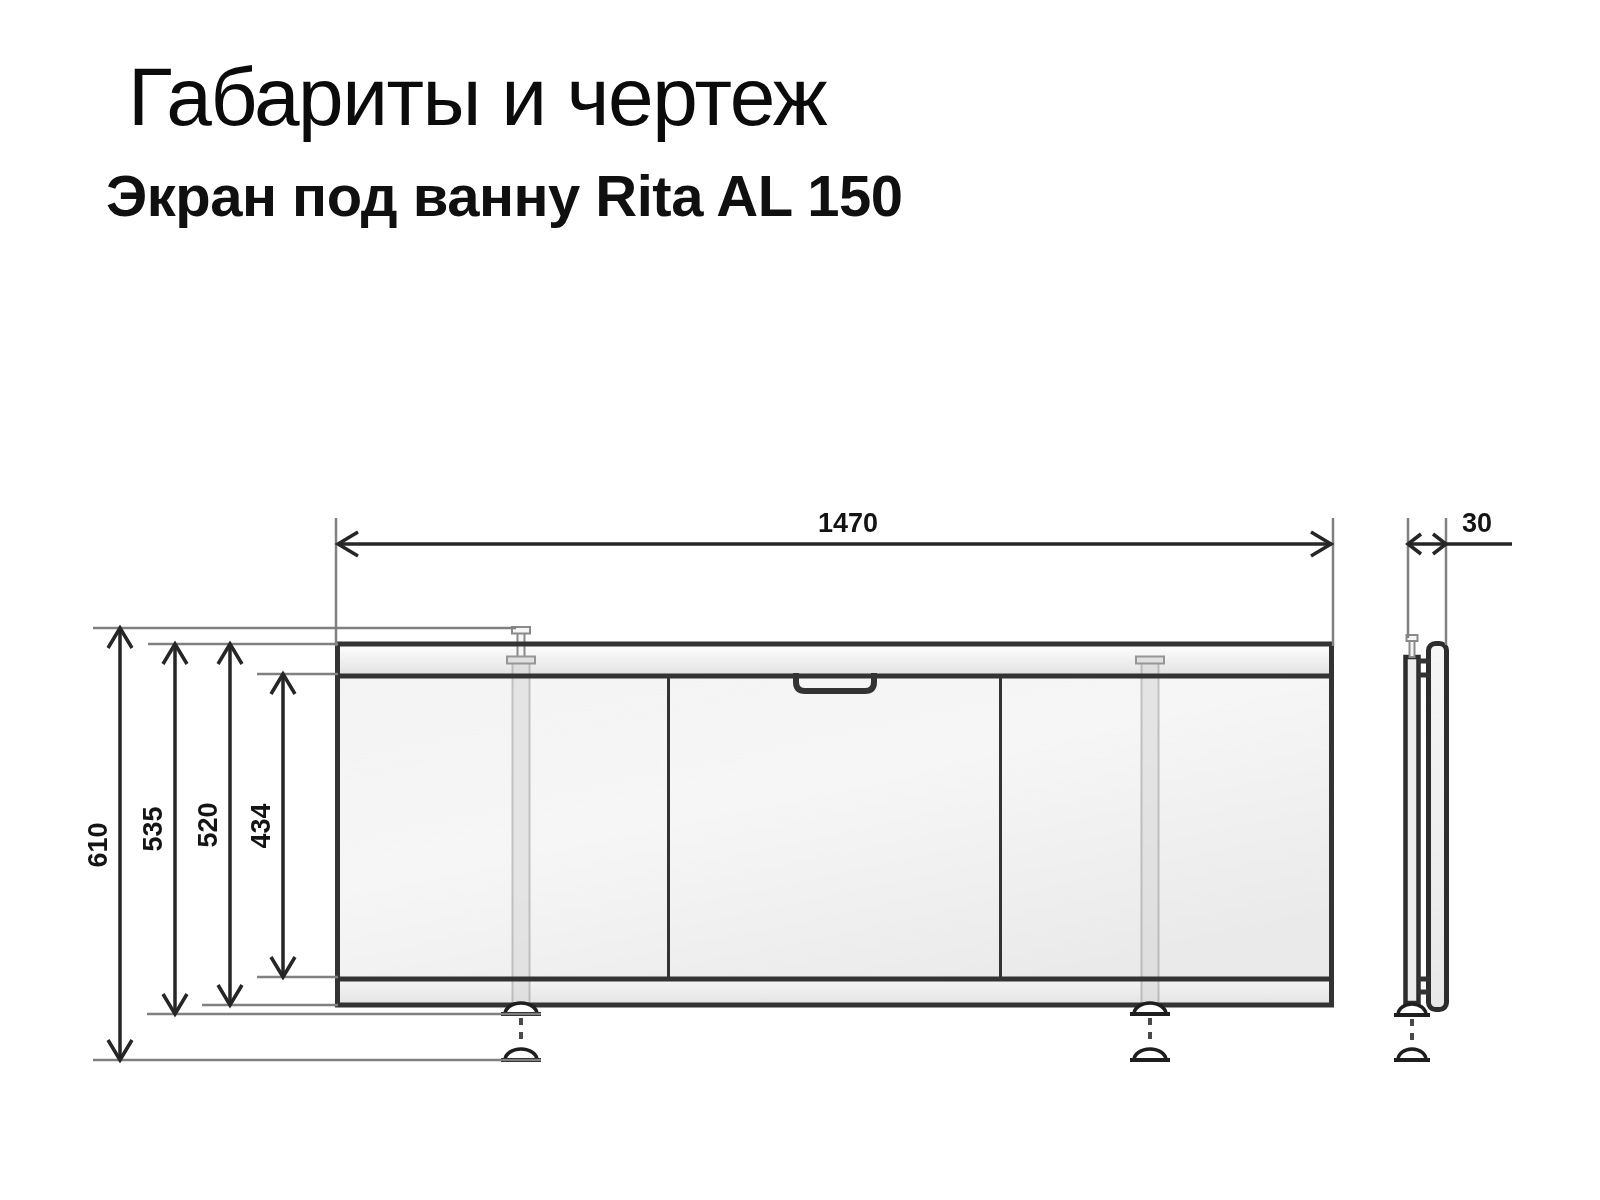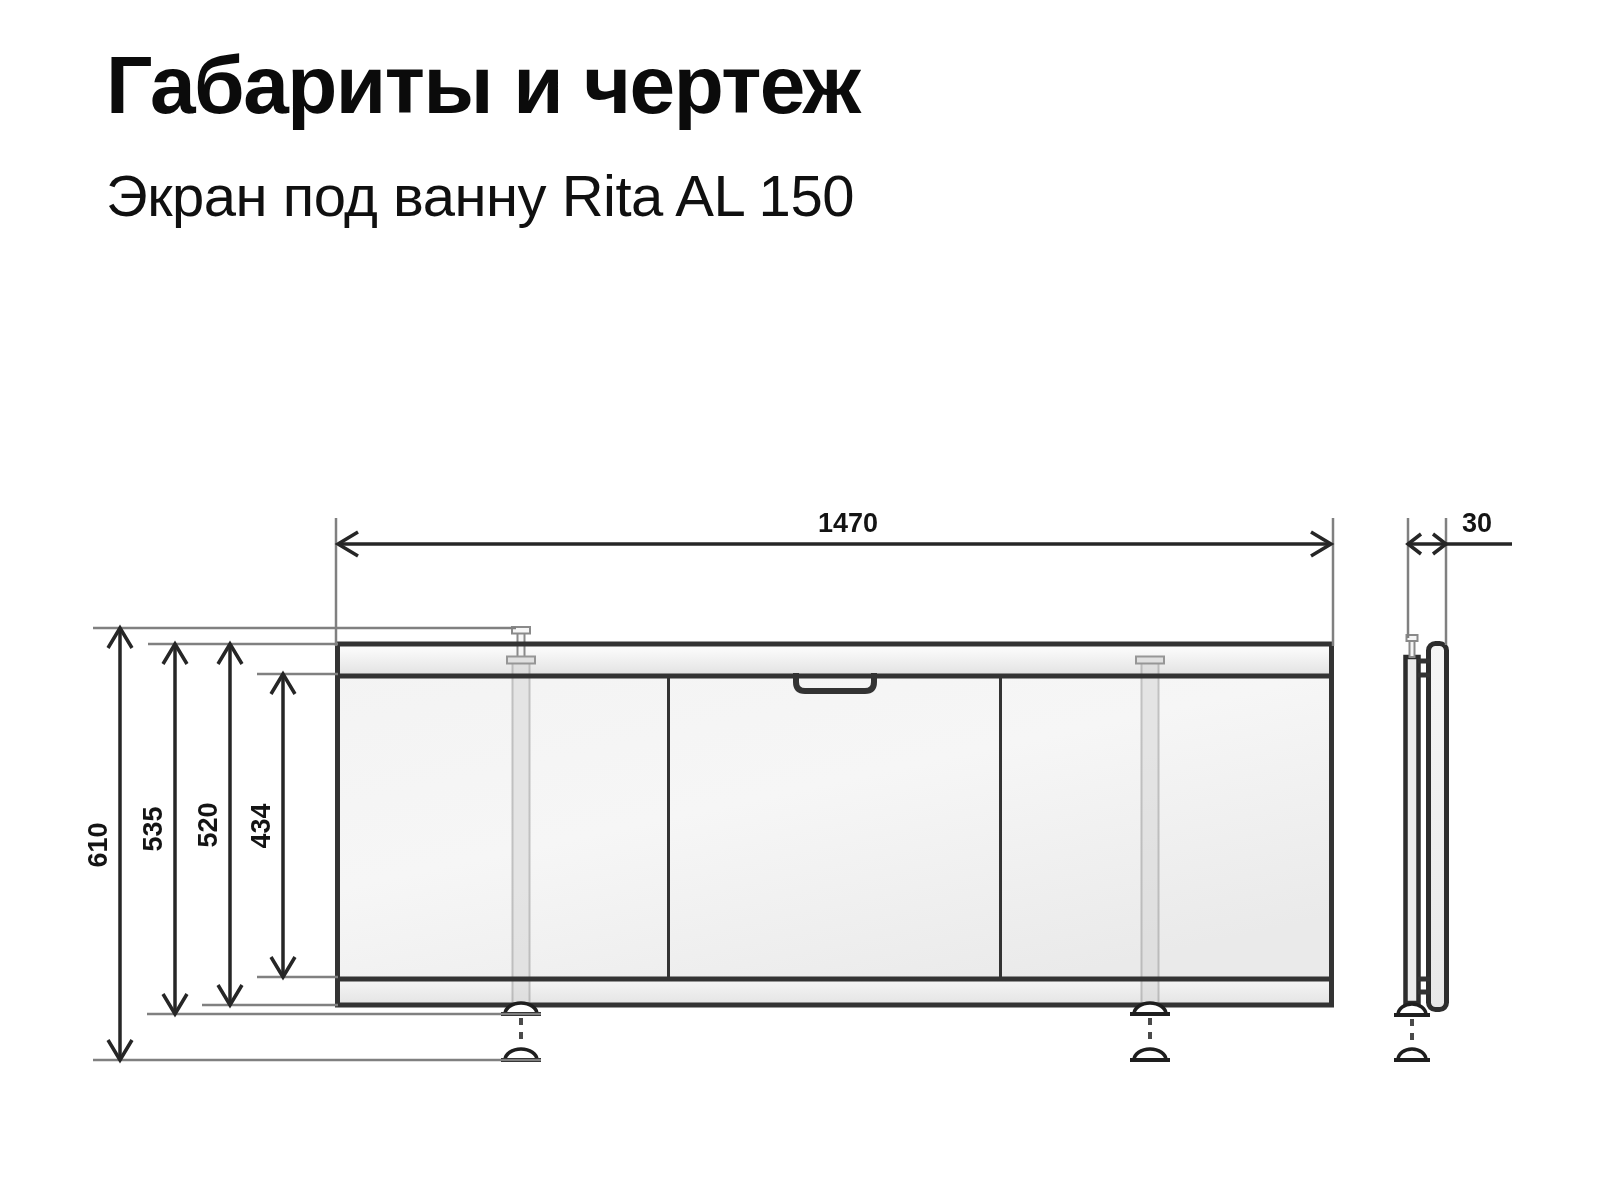--- a/index.html
+++ b/index.html
@@ -1,20 +1,20 @@
 <!DOCTYPE html>
 <html><head>
 <meta charset="utf-8">
 <style>
   html,body{margin:0;padding:0;background:#ffffff;}
   body{width:1600px;height:1200px;position:relative;overflow:hidden;
        font-family:"Liberation Sans",sans-serif;}
   .hdr{position:absolute;left:106px;color:#0b0b0b;}
-  .title{top:40px;font-size:82px;font-weight:700;letter-spacing:-1.5px;line-height:1.1;}
-  .subtitle{top:164px;font-size:58px;font-weight:400;letter-spacing:-0.5px;line-height:1.1;color:#101010;}
+  .title{top:52px;font-size:82px;font-weight:400;letter-spacing:-1.5px;line-height:1.1;margin-left:22px;}
+  .subtitle{top:164px;font-size:58px;font-weight:700;letter-spacing:-0.5px;line-height:1.1;color:#101010;}
   svg text{font-family:"Liberation Sans",sans-serif;font-weight:700;font-size:27px;fill:#141414;}
   .dimline{stroke:#262626;stroke-width:3.5;fill:none;}
   .arrow{stroke:#262626;stroke-width:3.5;fill:none;stroke-linejoin:miter;}
   .ext{stroke:#808080;stroke-width:2.5;fill:none;}
   .outline{stroke:#333333;fill:none;}
   .dash{stroke:#4a4a4a;stroke-width:4;stroke-dasharray:7 7;fill:none;}
   .foot{fill:#ffffff;stroke:#1e1e1e;stroke-width:3.5;stroke-linejoin:round;}
   .footbase{stroke:#1e1e1e;stroke-width:4;}
   .hw{fill:#f6f6f6;stroke:#8a8a8a;stroke-width:2;}
 </style>

